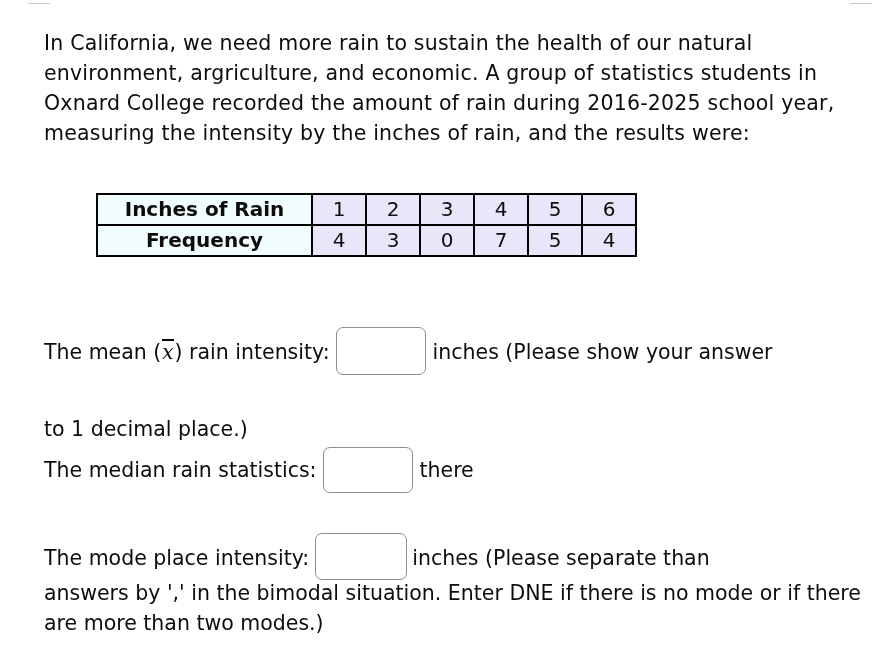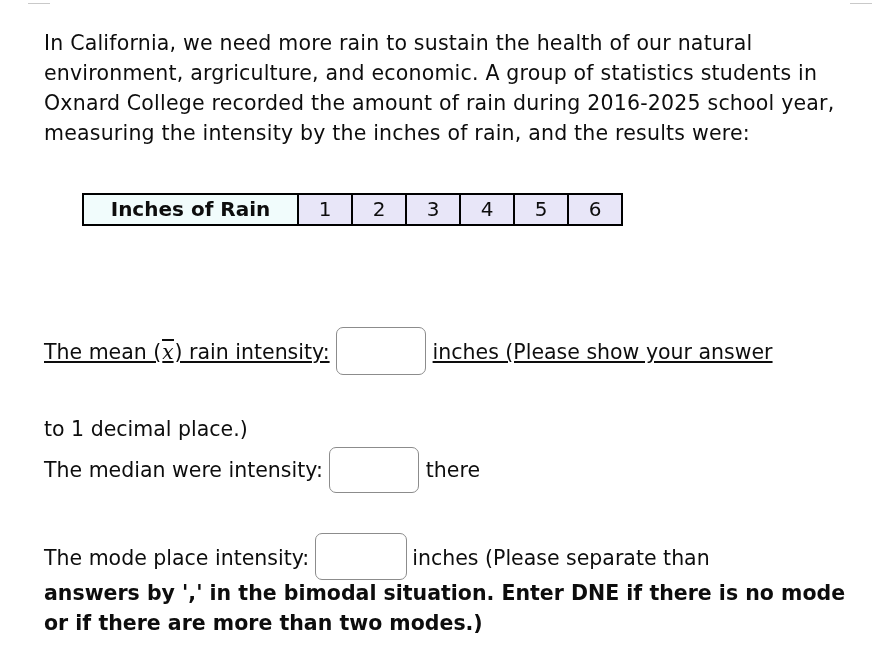--- a/index.html
+++ b/index.html
@@ -41,21 +41,21 @@
     top: 7px;
     width: 812px;
     font-size: 20.5px;
     line-height: 30px;
     letter-spacing: 0.01em;
   }
 
   
   .freq-table-wrap {
     position: absolute;
-    left: 82px;
+    left: 96px;
     top: 193px;
   }
   table.freq-table {
     border-collapse: collapse;
     table-layout: fixed;
     font-size: 20px;
   }
   table.freq-table th,
   table.freq-table td {
     border: 2px solid #000000;
@@ -82,24 +82,23 @@
   .qline {
     position: absolute;
     left: 44px;
     font-size: 20.5px;
     line-height: 30px;
     white-space: nowrap;
   }
   .qline.wrapline {
     white-space: normal;
     width: 820px;
-    font-weight: bold;
   }
 
-  .q-mean   { top: 329px; text-decoration: underline; }
+  .q-mean   { top: 329px; }
   .q-mean-2 { top: 370px; margin-top: 44px; }
   .q-median { top: 448px; }
   .q-mode   { top: 535px; }
   .q-mode-2 { top: 578px; }
 
   .answer-box {
     display: inline-block;
     vertical-align: middle;
     box-sizing: border-box;
     background: #ffffff;
@@ -147,27 +146,36 @@
       <tbody>
         <tr>
           <th class="row-label">Inches of Rain</th>
           <td class="cell">1</td>
           <td class="cell">2</td>
           <td class="cell">3</td>
           <td class="cell">4</td>
           <td class="cell">5</td>
           <td class="cell">6</td>
         </tr>
+        <tr>
+          <th class="row-label">Frequency</th>
+          <td class="cell">4</td>
+          <td class="cell">3</td>
+          <td class="cell">0</td>
+          <td class="cell">7</td>
+          <td class="cell">5</td>
+          <td class="cell">4</td>
+        </tr>
       </tbody>
     </table>
   </div>
 
   <div class="qline q-mean"><span>The mean (</span><span class="mathvar">x<span class="bar"></span></span><span>) rain intensity:</span><input class="answer-box mean-box" type="text" value="" style=""><span>inches (Please show your answer</span></div>
 
   <div class="qline q-mean-2">to 1 decimal place.)</div>
 
-  <div class="qline q-median"><span>The median were intensity:</span><input class="answer-box median-box" type="text" value="" style=""><span>there</span></div>
+  <div class="qline q-median"><span>The median rain statistics:</span><input class="answer-box median-box" type="text" value="" style=""><span>there</span></div>
 
   <div class="qline q-mode"><span>The mode place intensity:</span><input class="answer-box mode-box" type="text" value="" style=""><span>inches (Please separate than</span></div>
 
   <div class="qline wrapline q-mode-2">answers by ',' in the bimodal situation. Enter DNE if there is no mode or if there are more than two modes.)</div>
 
 </div>
 
 </body></html>

